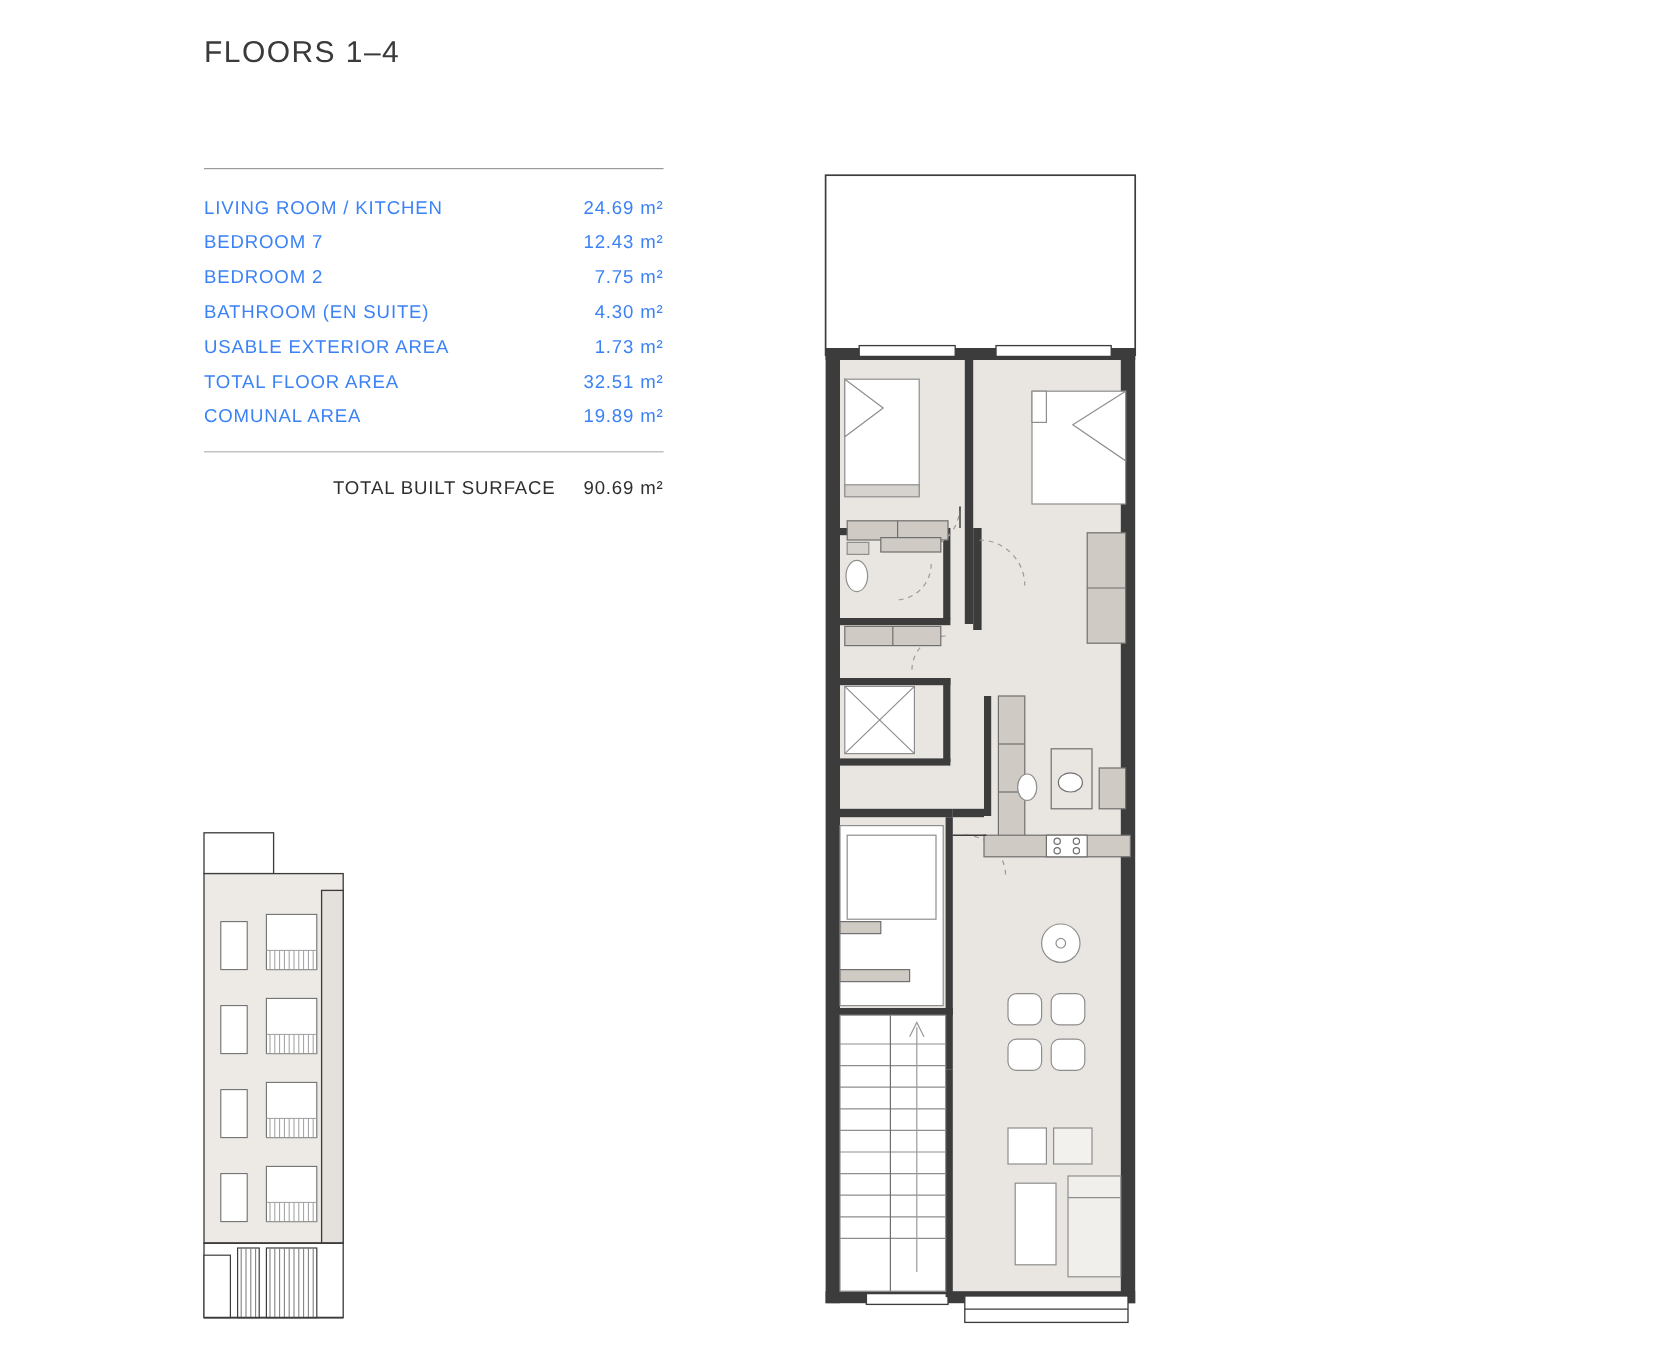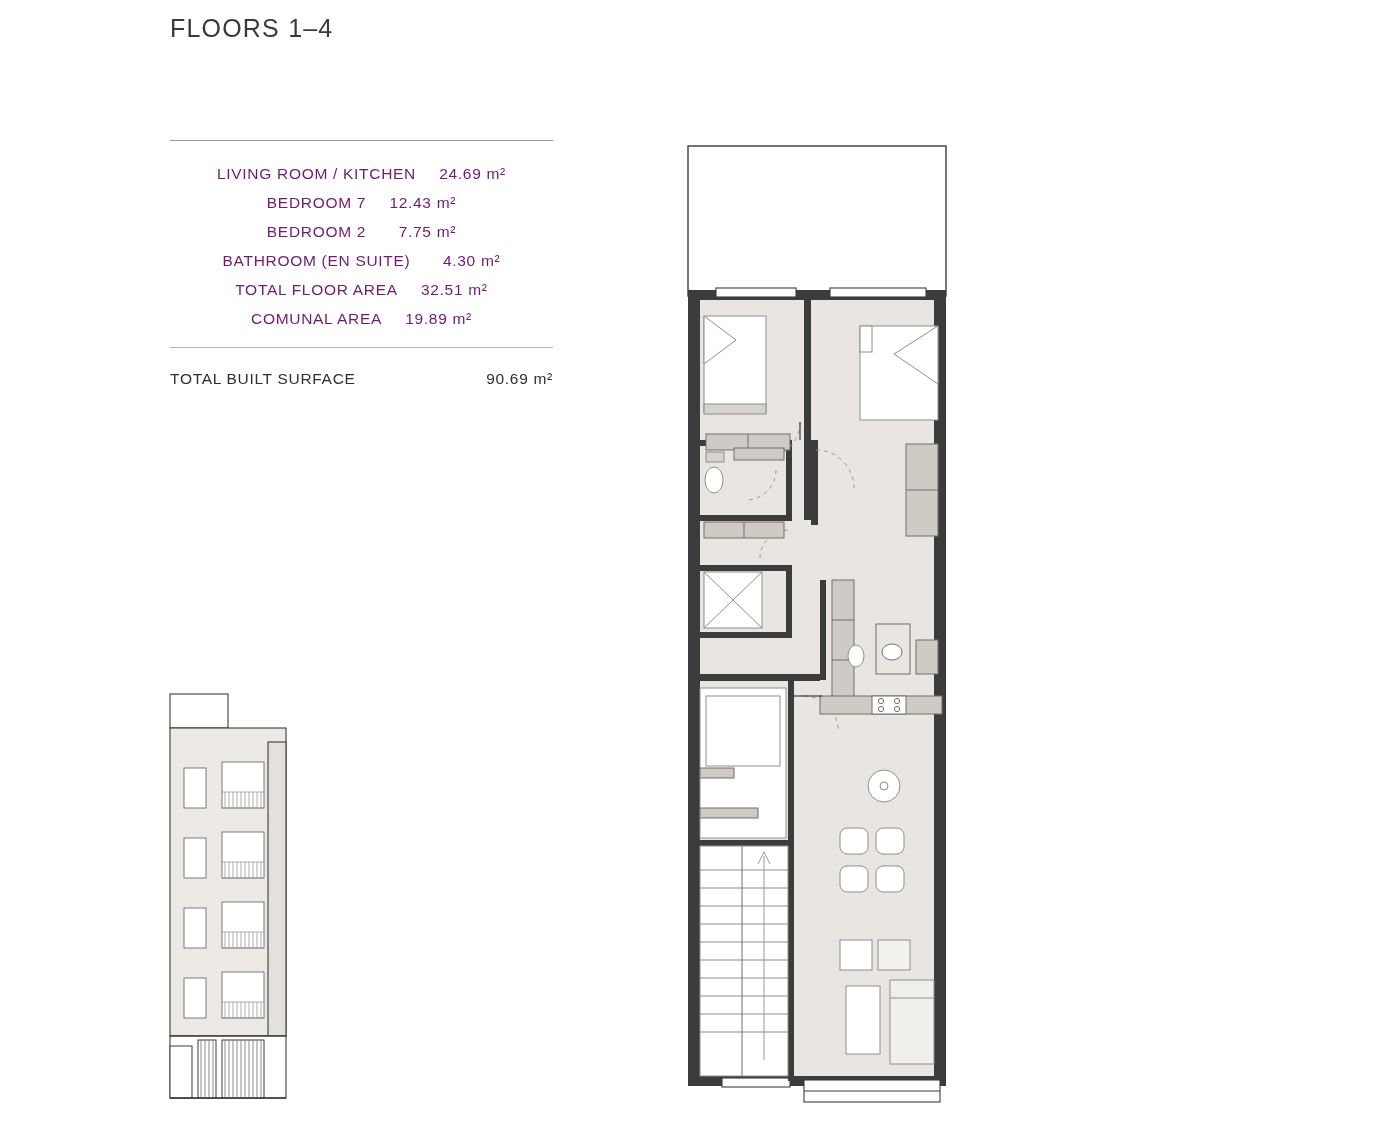--- a/index.html
+++ b/index.html
@@ -13,21 +13,21 @@
     position: relative;
     font-family: "Liberation Sans", sans-serif;
     color: #2b2b2b;
     overflow: hidden;
   }
 
   
   #page-title {
     position: absolute;
     left: 170px;
-    top: 14px;
+    top: 30px;
     font-size: 25px;
     letter-spacing: 1.2px;
     color: #3a3a3a;
     font-weight: 400;
   }
 
   
   #area-schedule {
     position: absolute;
     left: 170px;
@@ -38,36 +38,36 @@
     height: 1px;
     background: #9a9a9a;
     width: 100%;
   }
   .rule.thin { background: #b5b5b5; }
   .sched-list {
     padding: 18px 0 14px 0;
   }
   .sched-row {
     display: flex;
-    justify-content: center;
+    justify-content: space-between;
     align-items: baseline;
     font-size: 15.5px;
     letter-spacing: 0.7px;
     line-height: 29px;
-    color: #701a75;
+    color: #3b82f6;
   }
   .sched-row .label { white-space: nowrap; }
   .sched-row .value {
     white-space: nowrap;
     text-align: right;
     min-width: 90px;
   }
   .total-row {
     display: flex;
-    justify-content: space-between;
+    justify-content: flex-end;
     align-items: baseline;
     font-size: 15.5px;
     letter-spacing: 0.7px;
     padding-top: 22px;
     color: #2f2f2f;
   }
   .total-row .value { min-width: 90px; text-align: right; }
 
   
   #elevation { position: absolute; left: 168px; top: 690px; }
@@ -92,20 +92,24 @@
       <span class="label">BEDROOM 7</span>
       <span class="value">12.43 m²</span>
     </div>
     <div class="sched-row">
       <span class="label">BEDROOM 2</span>
       <span class="value">7.75 m²</span>
     </div>
     <div class="sched-row">
       <span class="label">BATHROOM (EN SUITE)</span>
       <span class="value">4.30 m²</span>
+    </div>
+    <div class="sched-row">
+      <span class="label">USABLE EXTERIOR AREA</span>
+      <span class="value">1.73 m²</span>
     </div>
     <div class="sched-row">
       <span class="label">TOTAL FLOOR AREA</span>
       <span class="value">32.51 m²</span>
     </div>
     <div class="sched-row">
       <span class="label">COMUNAL AREA</span>
       <span class="value">19.89 m²</span>
     </div>
   </div>

